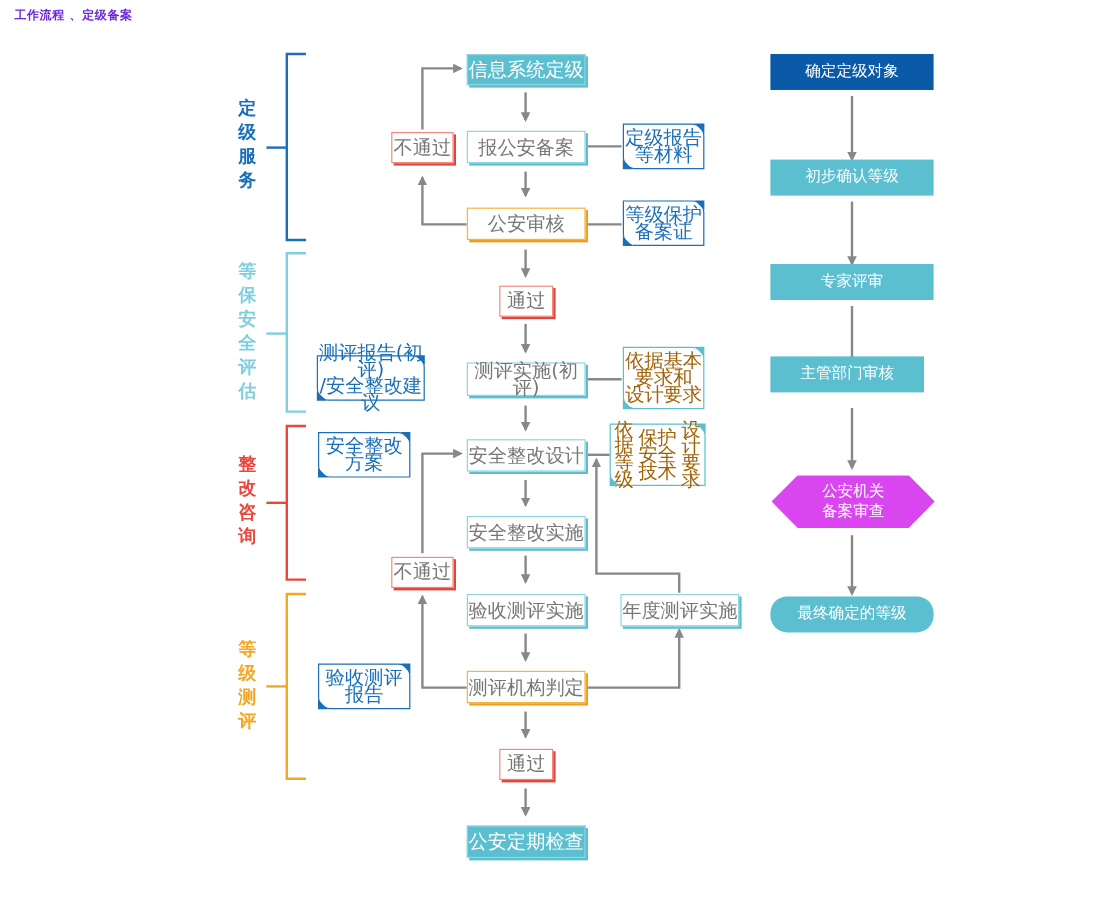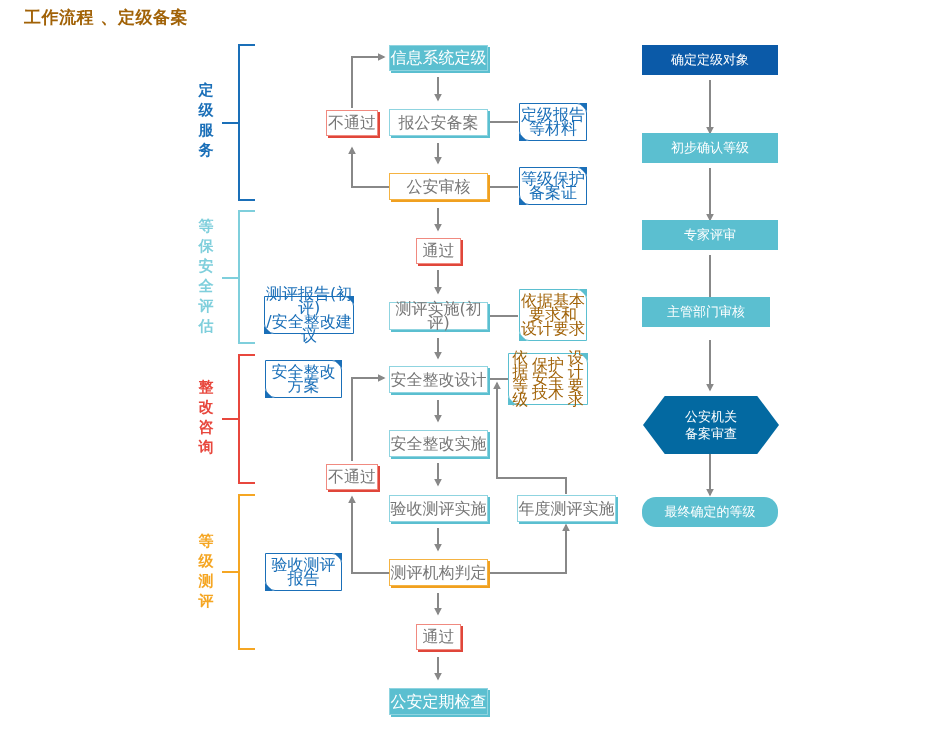--- a/index.html
+++ b/index.html
@@ -1,35 +1,35 @@
 <!DOCTYPE html>
 <html><head>
 <meta charset="utf-8">
 <style>
   html, body { margin: 0; padding: 0; background: #ffffff; }
   body { width: 930px; height: 749px; position: relative; overflow: hidden;
          font-family: "DejaVu Sans", "Liberation Sans", sans-serif; }
-  .title { position: absolute; left: 24px; top: 6px; font-size: 17px; font-weight: bold; color: #a16207; letter-spacing: 0.5px; }
+  .title { position: absolute; left: 12px; top: 6px; font-size: 10px; font-weight: bold; color: #6d28d9; letter-spacing: 0.5px; }
   svg.conn { position: absolute; left: 0; top: 0; width: 930px; height: 749px; }
   .box { position: absolute; box-sizing: border-box; display: flex; align-items: center; justify-content: center;
          text-align: center; font-size: 16px; line-height: 14px; color: #777; background: #fff; }
   .step { border: 1px solid #8fd4e0; box-shadow: 2px 2px 0 #5bbfd0; }
   .step.orange { border-color: #f5b342; box-shadow: 2px 2px 0 #f0a020; }
   .step.filled { background: #5bbfd0; color: #fff; border-color: #8fd4e0; }
   .pass { border: 1px solid #f08a80; box-shadow: 2px 2px 0 #e0463a; color: #777; }
   .doc { border: 1px solid #1a6fb8; color: #1a6fb8; border-radius: 0 10px 0 10px; background: #fff; }
   .doc::before { content: ""; position: absolute; right: -1px; top: -1px; border-style: solid; border-width: 0 8px 8px 0; border-color: transparent #1a6fb8 transparent transparent; }
   .doc::after { content: ""; position: absolute; left: -1px; bottom: -1px; border-style: solid; border-width: 8px 0 0 8px; border-color: transparent transparent transparent #1a6fb8; }
   .doc.light { border-color: #5bbfd0; color: #a16207; }
   .doc.light::before { border-color: transparent #5bbfd0 transparent transparent; }
   .doc.light::after { border-color: transparent transparent transparent #5bbfd0; }
   .rbox { color: #fff; font-size: 13px; }
   .rbox.dark { background: #0b5aa8; }
   .rbox.teal { background: #5bbfd0; }
-  .hex { position: absolute; left: 643px; top: 396px; width: 136px; height: 58px; background: #0369a1; color: #fff;
+  .hex { position: absolute; left: 643px; top: 396px; width: 136px; height: 44px; background: #d946ef; color: #fff;
          clip-path: polygon(16% 0, 84% 0, 100% 50%, 84% 100%, 16% 100%, 0 50%);
          display: flex; align-items: center; justify-content: center; text-align: center; font-size: 13px; line-height: 17px; }
   .vlabel { position: absolute; width: 20px; text-align: center; font-weight: bold; font-size: 15px; line-height: 20px; }
 </style>
 </head>
 <body>
 
 <div class="title">工作流程 、定级备案</div>
 
 <svg class="conn" viewBox="0 0 930 749">

